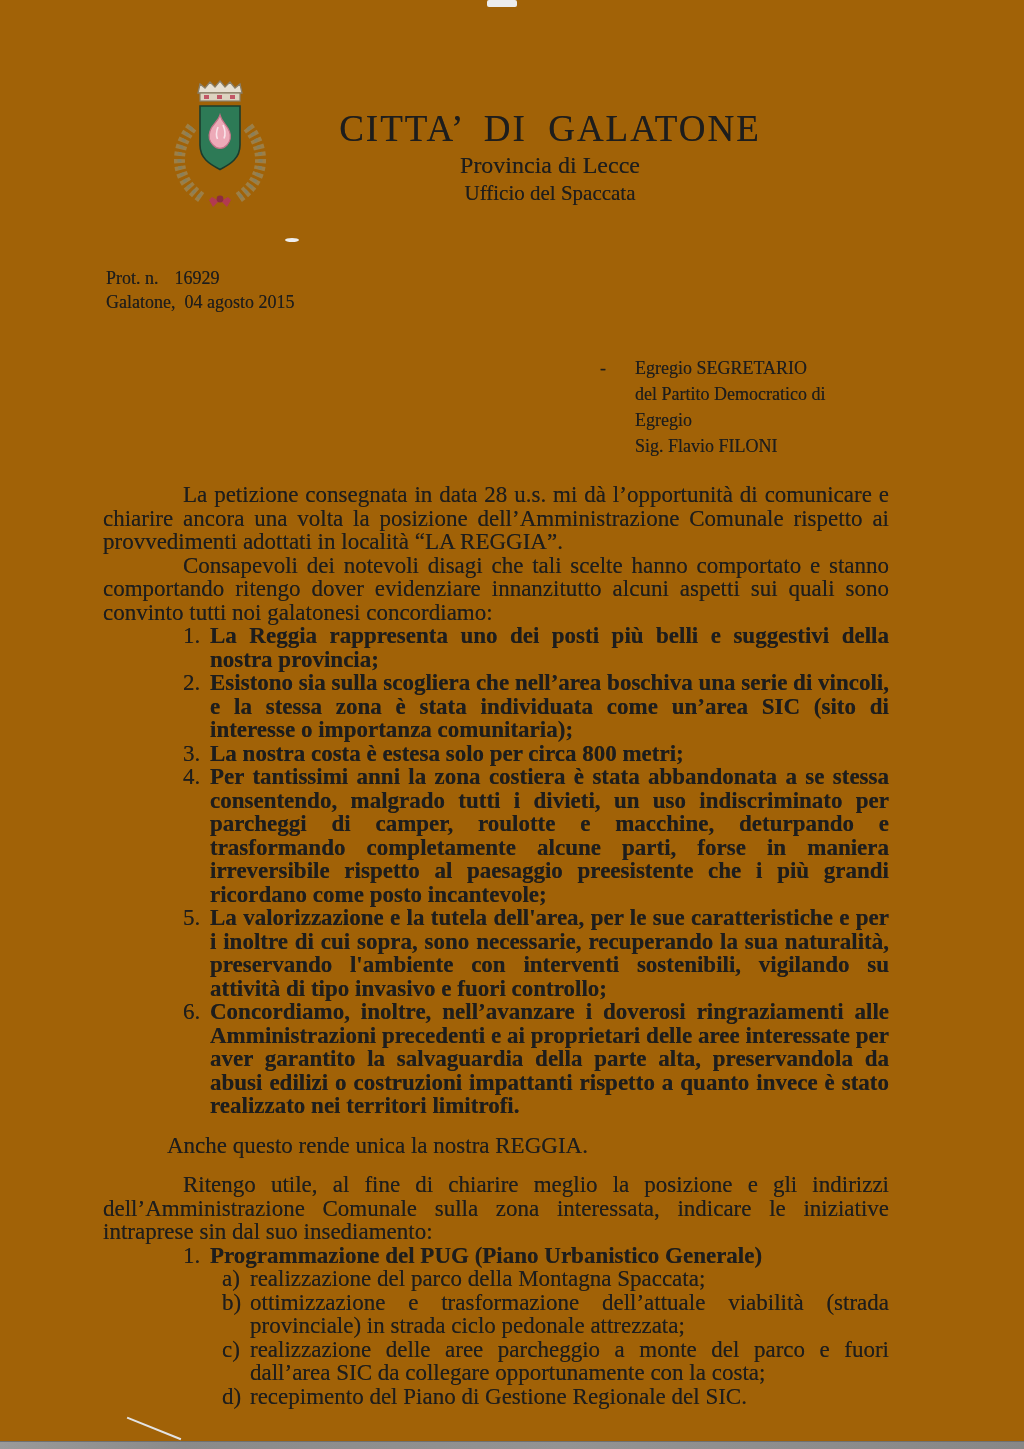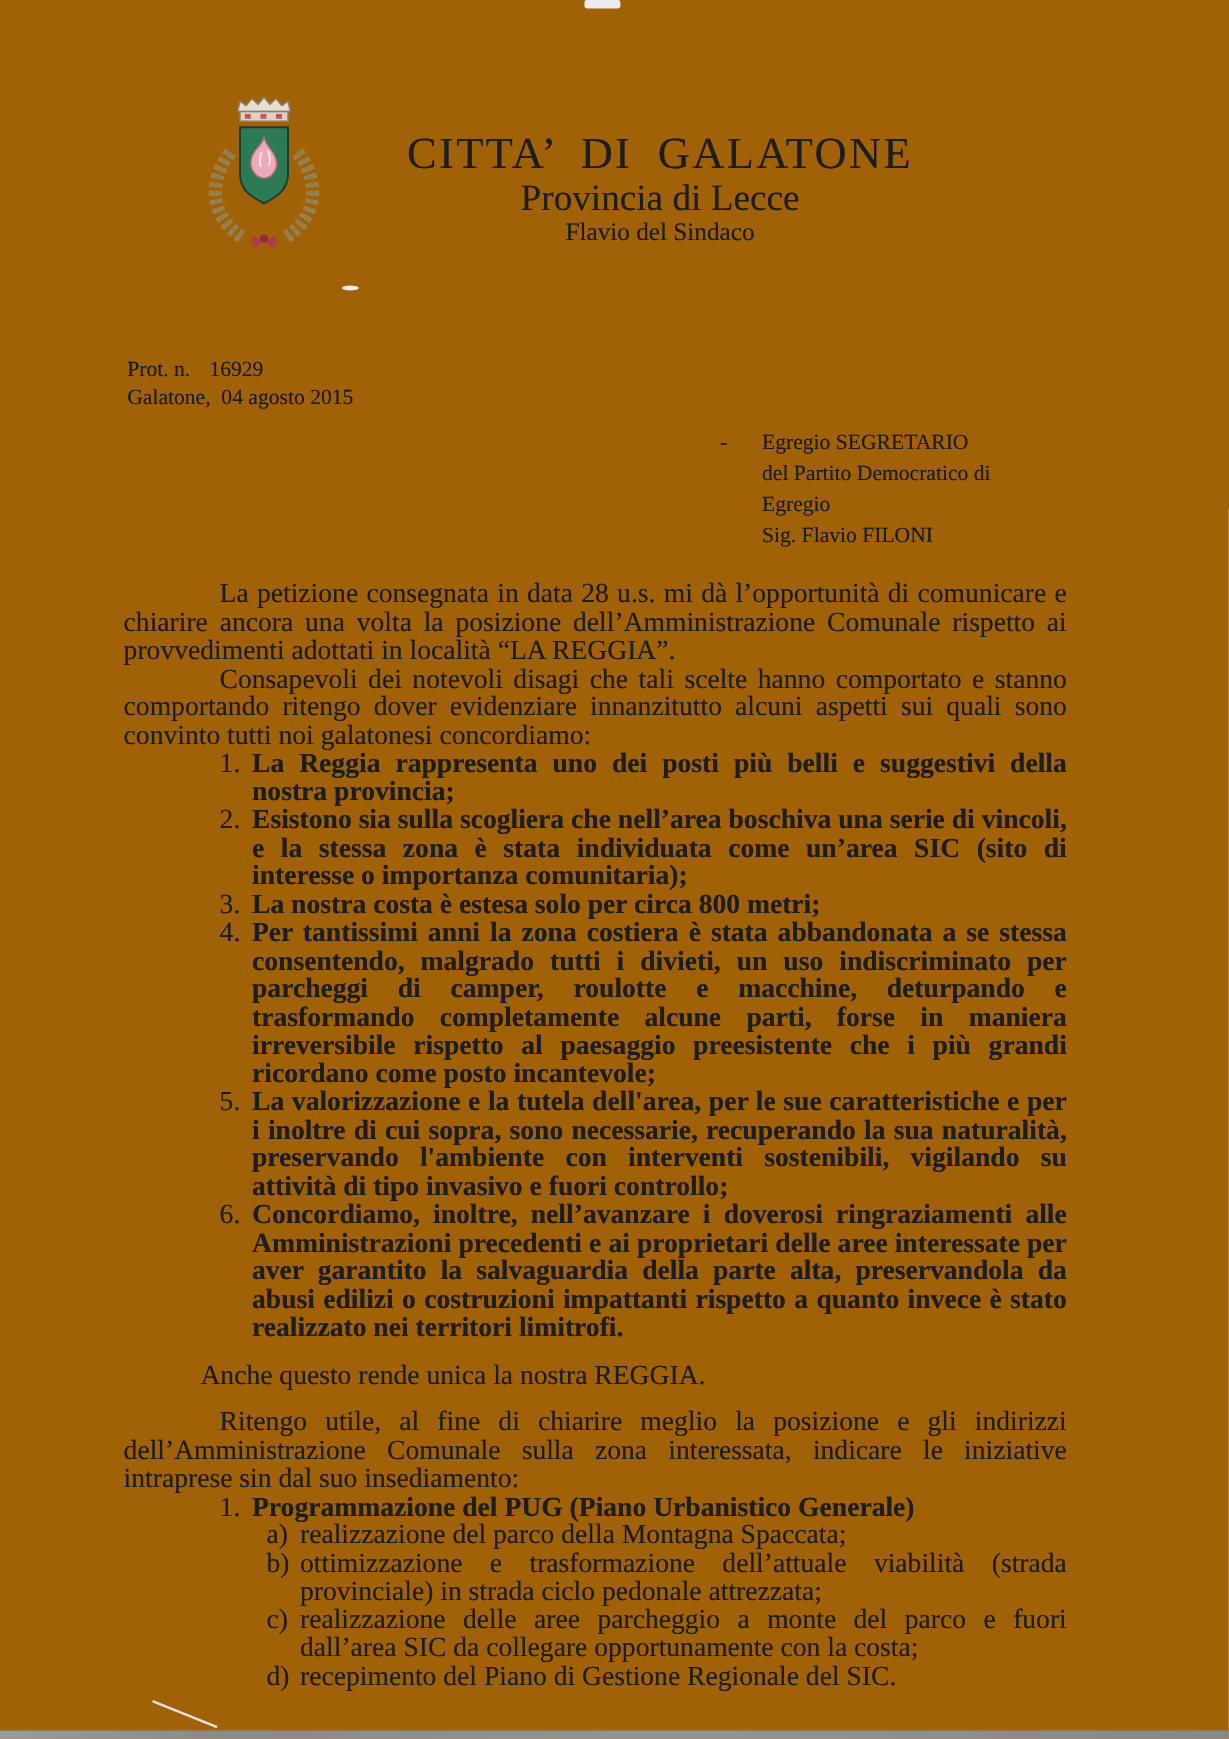--- a/index.html
+++ b/index.html
@@ -22,25 +22,25 @@
   .crest{
     position:absolute;left:160px;top:75px;width:120px;height:135px;
   }
   .header-text{
     position:absolute;left:300px;top:108px;width:500px;text-align:center;
   }
   .title{
     font-size:37px;letter-spacing:2px;word-spacing:10px;white-space:nowrap;
     line-height:42px;font-weight:normal;
   }
-  .subtitle-province{font-size:31px;line-height:30px;}
+  .subtitle-province{font-size:24px;line-height:30px;}
   .subtitle-office{font-size:21px;line-height:26px;}
   
   .protocol{
-    position:absolute;left:106px;top:266px;font-size:18px;line-height:24px;margin-top:29px;
+    position:absolute;left:106px;top:266px;font-size:18px;line-height:24px;
   }
   .prot-number{margin-left:16px;}
   .prot-date{margin-left:9px;}
   
   .recipient{
     position:absolute;left:600px;top:355px;display:flex;
     font-size:18px;line-height:26px;
   }
   .recipient-dash{width:35px;}
   
@@ -114,21 +114,21 @@
         <path d="M52,122 l7,4 -6,6 -4,-7 z" fill="#b23a50"></path>
         <path d="M68,122 l-7,4 6,6 4,-7 z" fill="#b23a50"></path>
         <circle cx="60" cy="124" r="3.4" fill="#8e2c40"></circle>
       </g>
     </svg>
   </div>
 
   <div class="header-text">
     <div class="title scan-text">CITTA’ DI GALATONE</div>
     <div class="subtitle-province scan-text">Provincia di Lecce</div>
-    <div class="subtitle-office scan-text">Flavio del Sindaco</div>
+    <div class="subtitle-office scan-text">Ufficio del Spaccata</div>
   </div>
 
   <div class="protocol scan-text">
     <div><span>Prot. n.</span><span class="prot-number">16929</span></div>
     <div><span>Galatone,</span><span class="prot-date">04 agosto 2015</span></div>
   </div>
 
   <div class="recipient scan-text">
     <div class="recipient-dash">-</div>
     <div>

